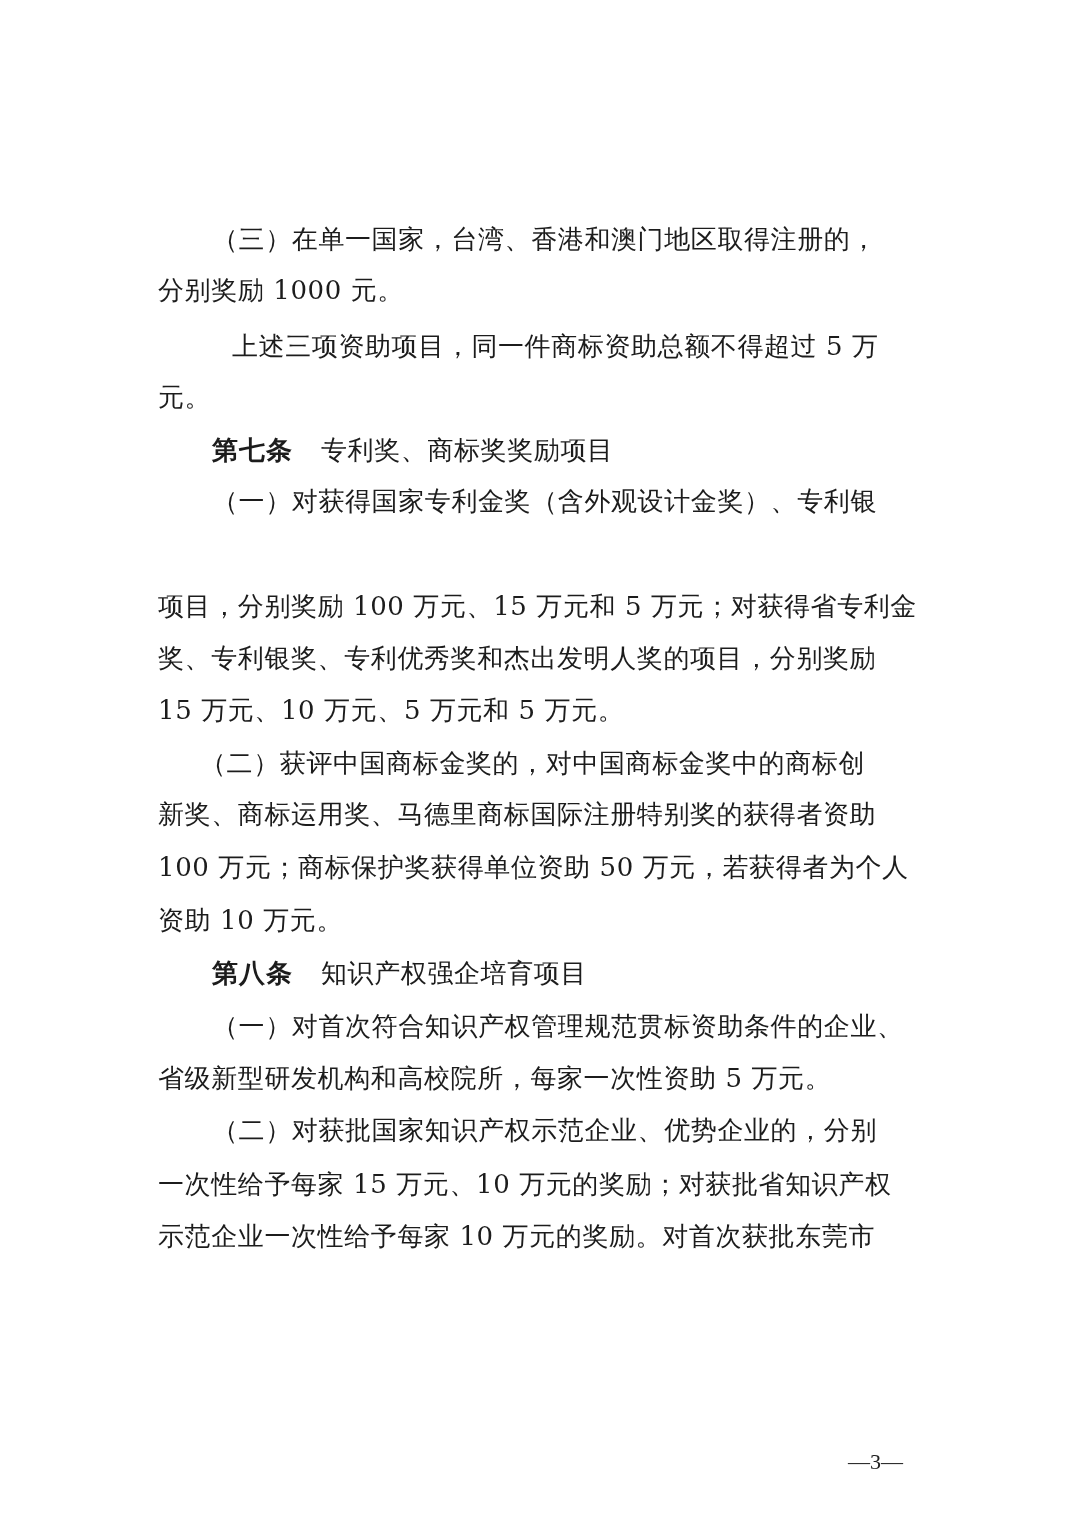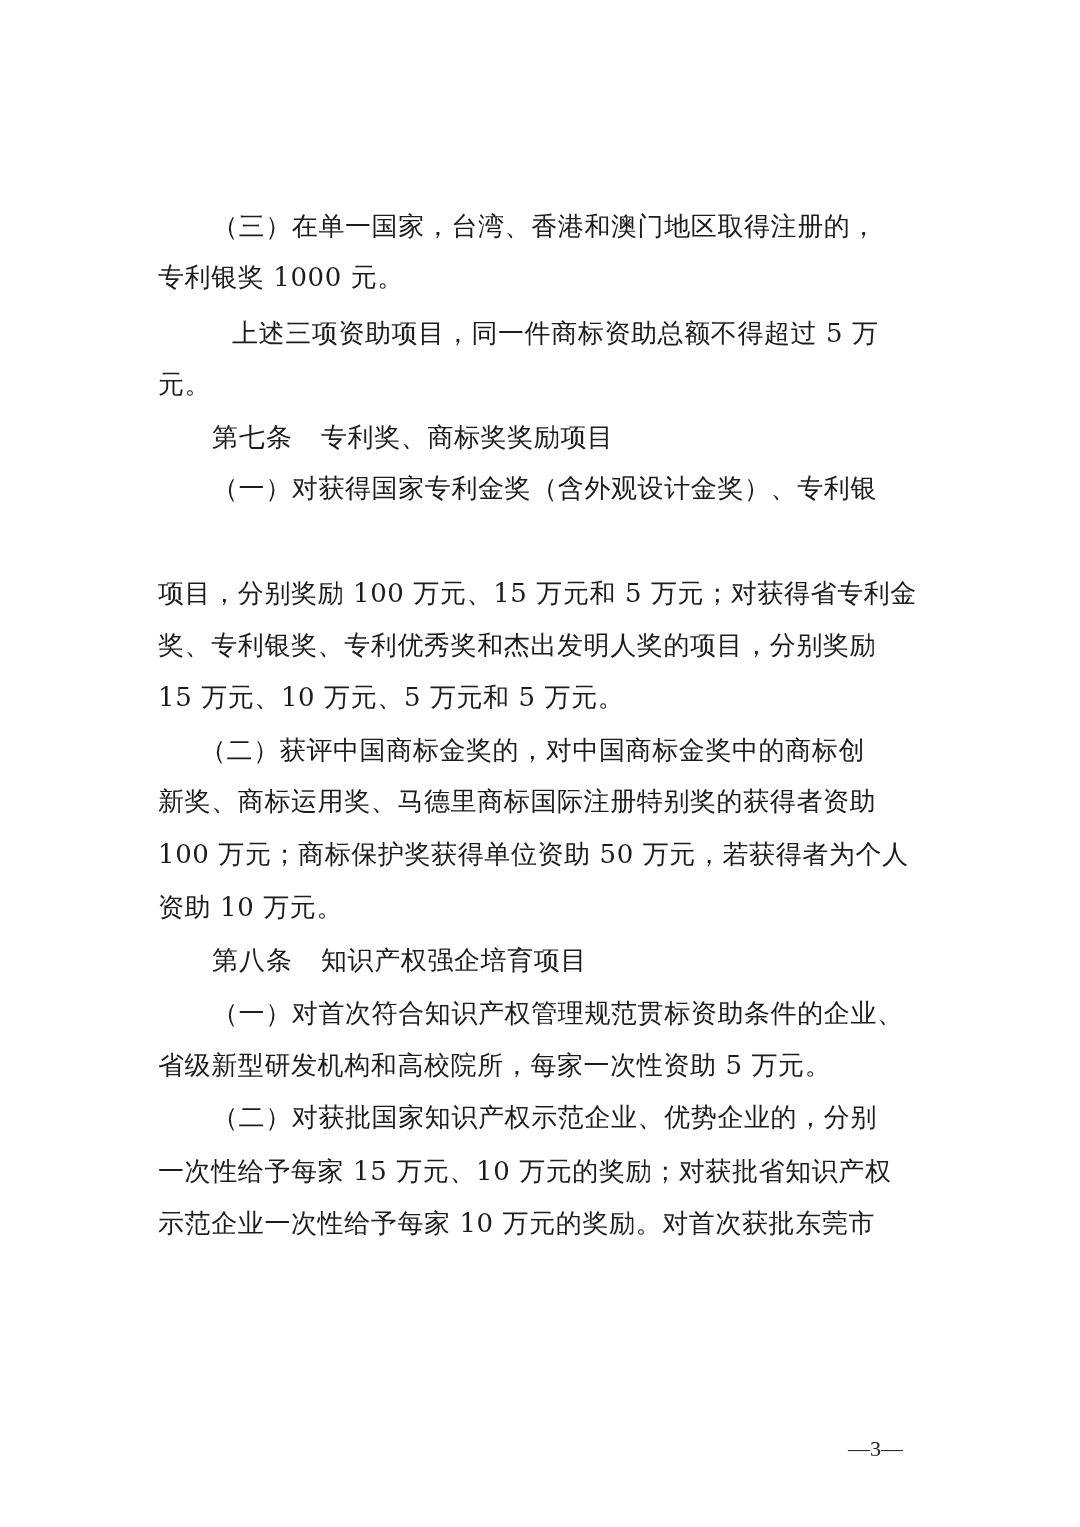--- a/index.html
+++ b/index.html
@@ -1,40 +1,40 @@
 <!DOCTYPE html>
 <html><head>
 <meta charset="utf-8">
 <style>
   html, body { margin:0; padding:0; }
   body {
     width:1080px; height:1527px; background:#ffffff; position:relative; overflow:hidden;
     font-family:"DejaVu Serif","Liberation Serif",serif; color:#1c1c1c;
   }
-  .page { position:absolute; left:0; top:4px; width:1080px; height:1132px; }
+  .page { position:absolute; left:0; top:17px; width:1080px; height:1132px; }
   .line {
     position:absolute; left:158px; width:780px; font-size:26px; line-height:34px;
     white-space:nowrap; letter-spacing:0.6px;
   }
   .indent { left:212px; }
   .indent2 { left:232px; }
-  .heading-num { font-weight:normal; font-family:"DejaVu Sans","Liberation Sans",sans-serif; letter-spacing:1px; }
+  .heading-num { font-weight:bold; font-family:"DejaVu Sans","Liberation Sans",sans-serif; letter-spacing:1px; }
   .heading-title { margin-left:28px;margin-top:42px; }
   .page-number {
     position:absolute; left:848px; top:1432px; font-size:22px; line-height:26px;
     font-family:"Liberation Serif",serif; color:#222;
   }
 </style>
 </head>
 <body>
 
 <div class="page">
 
   <div class="line indent" style="top:205px">（三）在单一国家，台湾、香港和澳门地区取得注册的，</div>
-  <div class="line" style="top:256px">专利银奖 1000 元。</div>
+  <div class="line" style="top:256px">分别奖励 1000 元。</div>
   <div class="line indent2" style="top:312px">上述三项资助项目，同一件商标资助总额不得超过 5 万</div>
   <div class="line" style="top:363px">元。</div>
 
   <div class="line indent" style="top:416px">
     <span class="heading-num">第七条</span><span class="heading-title">专利奖、商标奖奖励项目</span>
   </div>
 
   <div class="line indent" style="top:467px">（一）对获得国家专利金奖（含外观设计金奖）、专利银</div>
   <div class="line" style="top:572px">项目，分别奖励 100 万元、15 万元和 5 万元；对获得省专利金</div>
   <div class="line" style="top:624px">奖、专利银奖、专利优秀奖和杰出发明人奖的项目，分别奖励</div>

